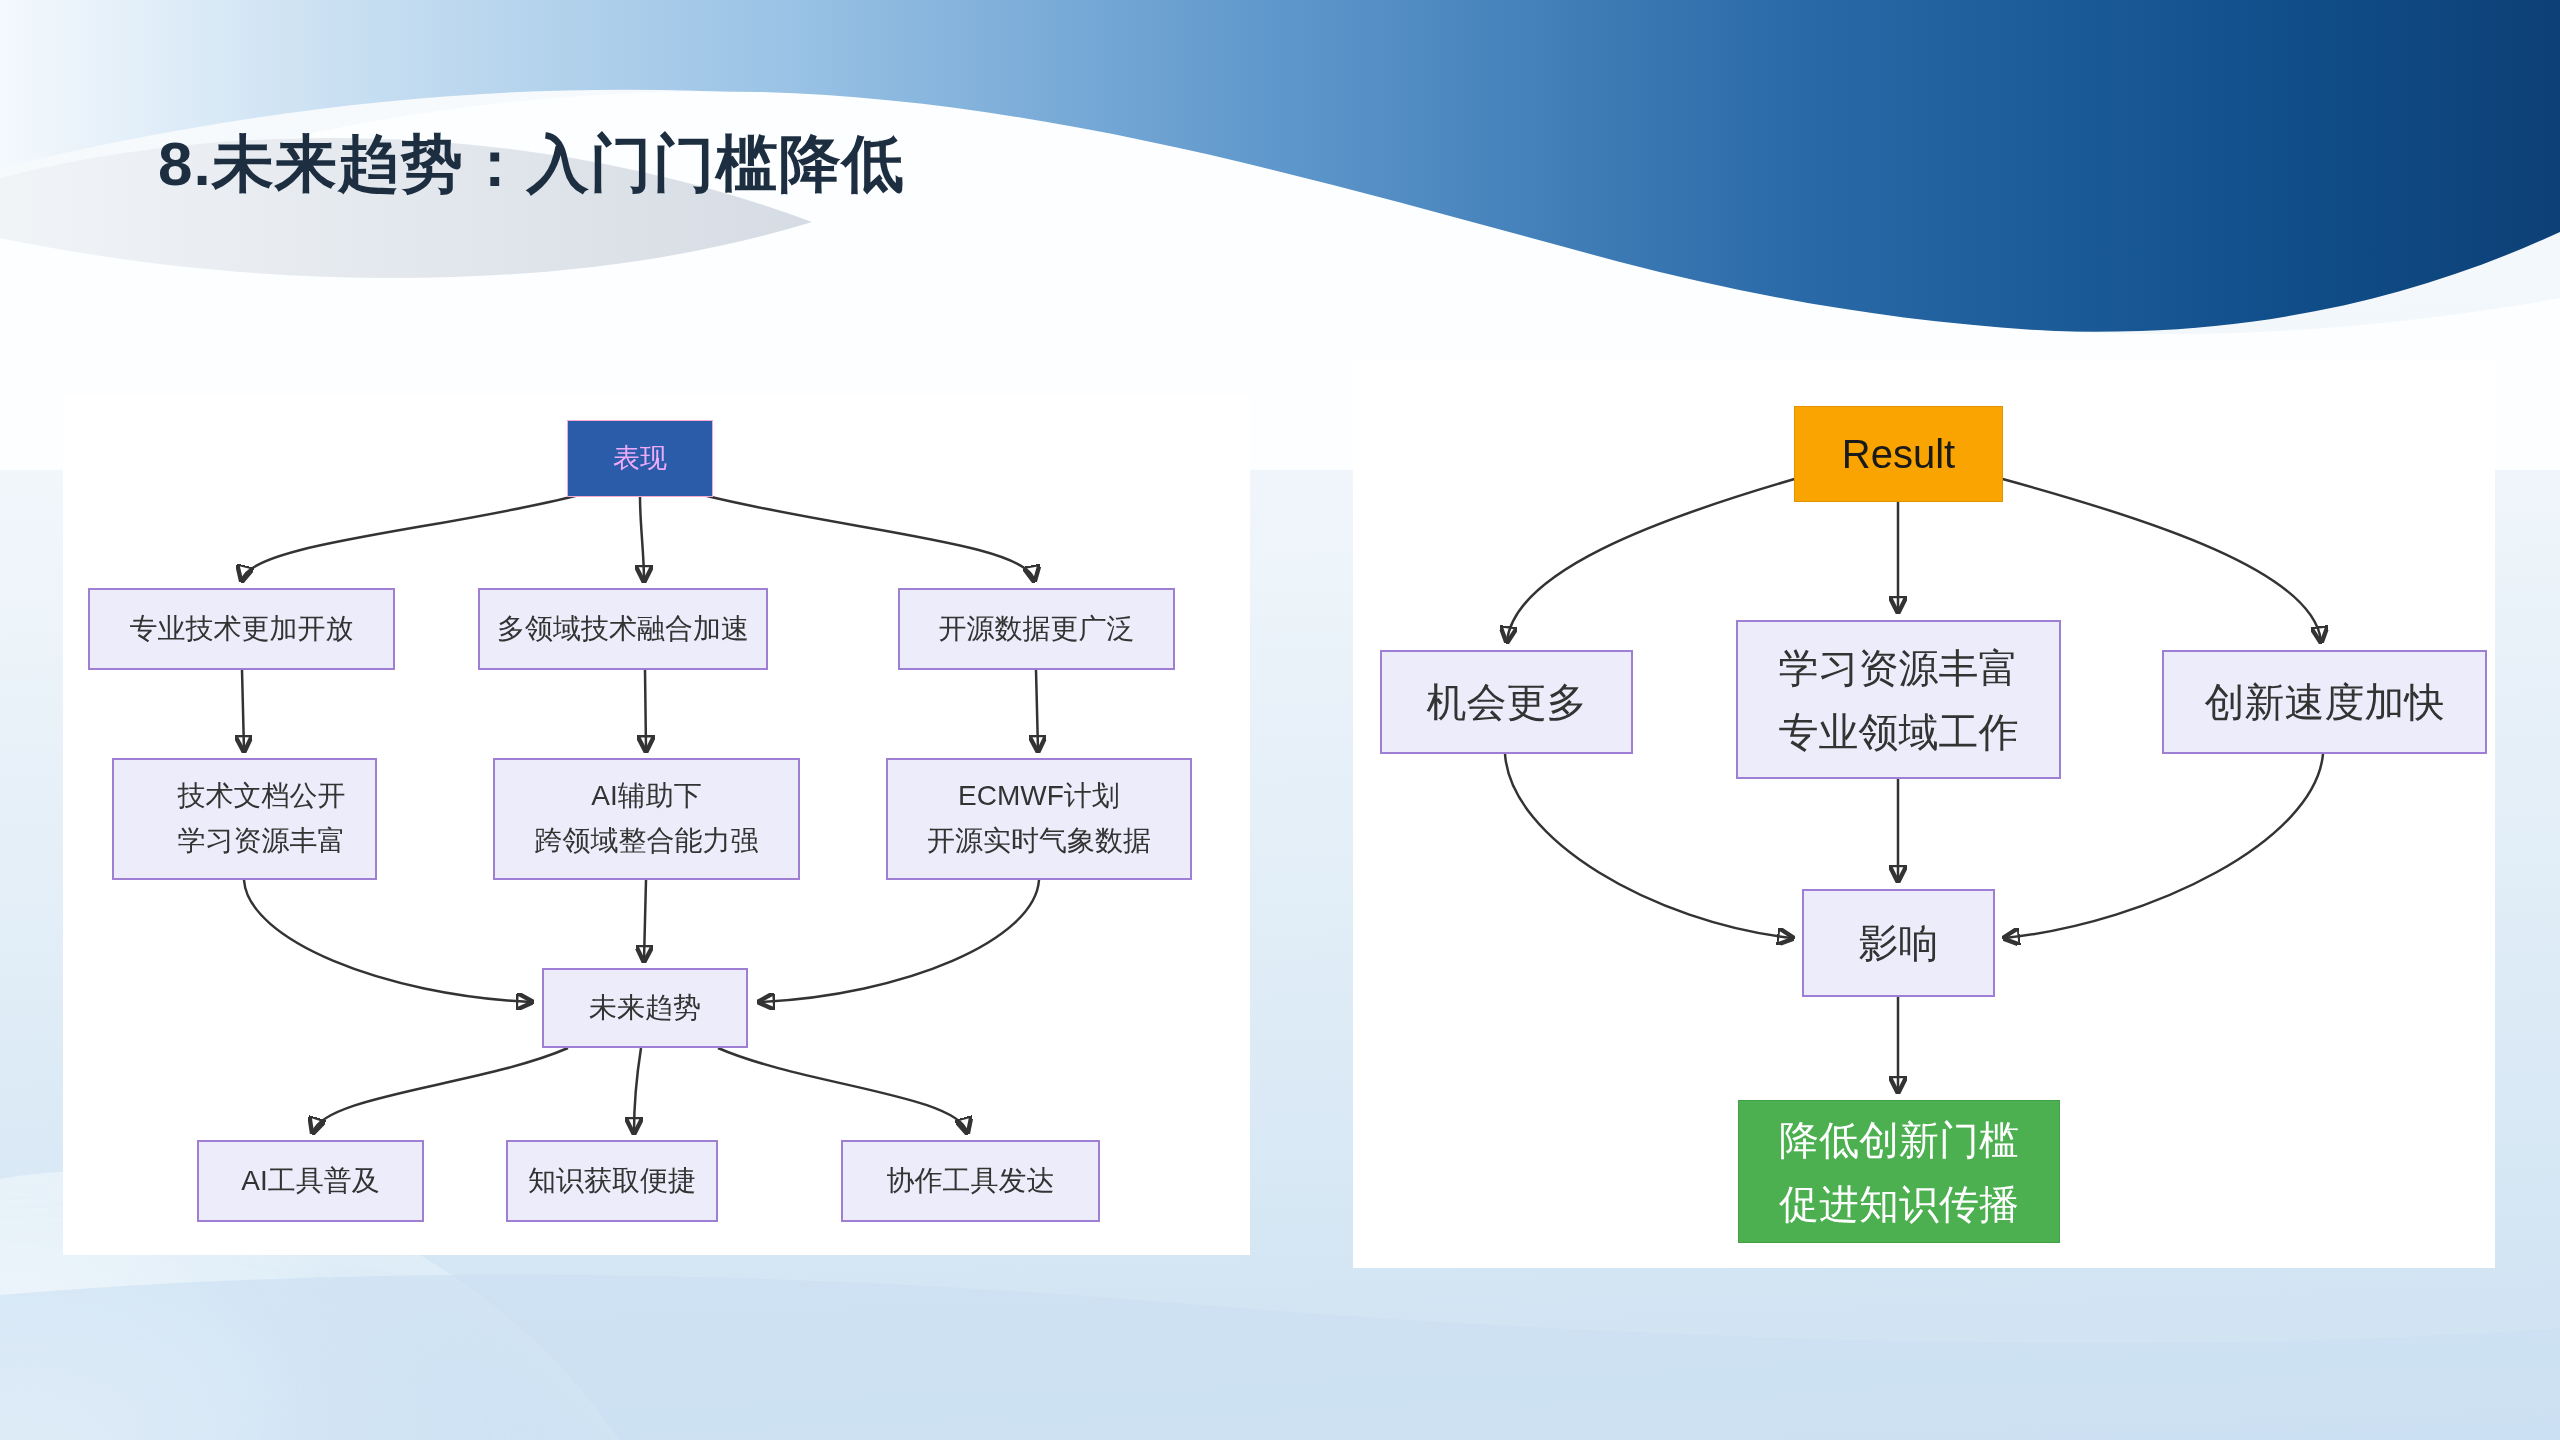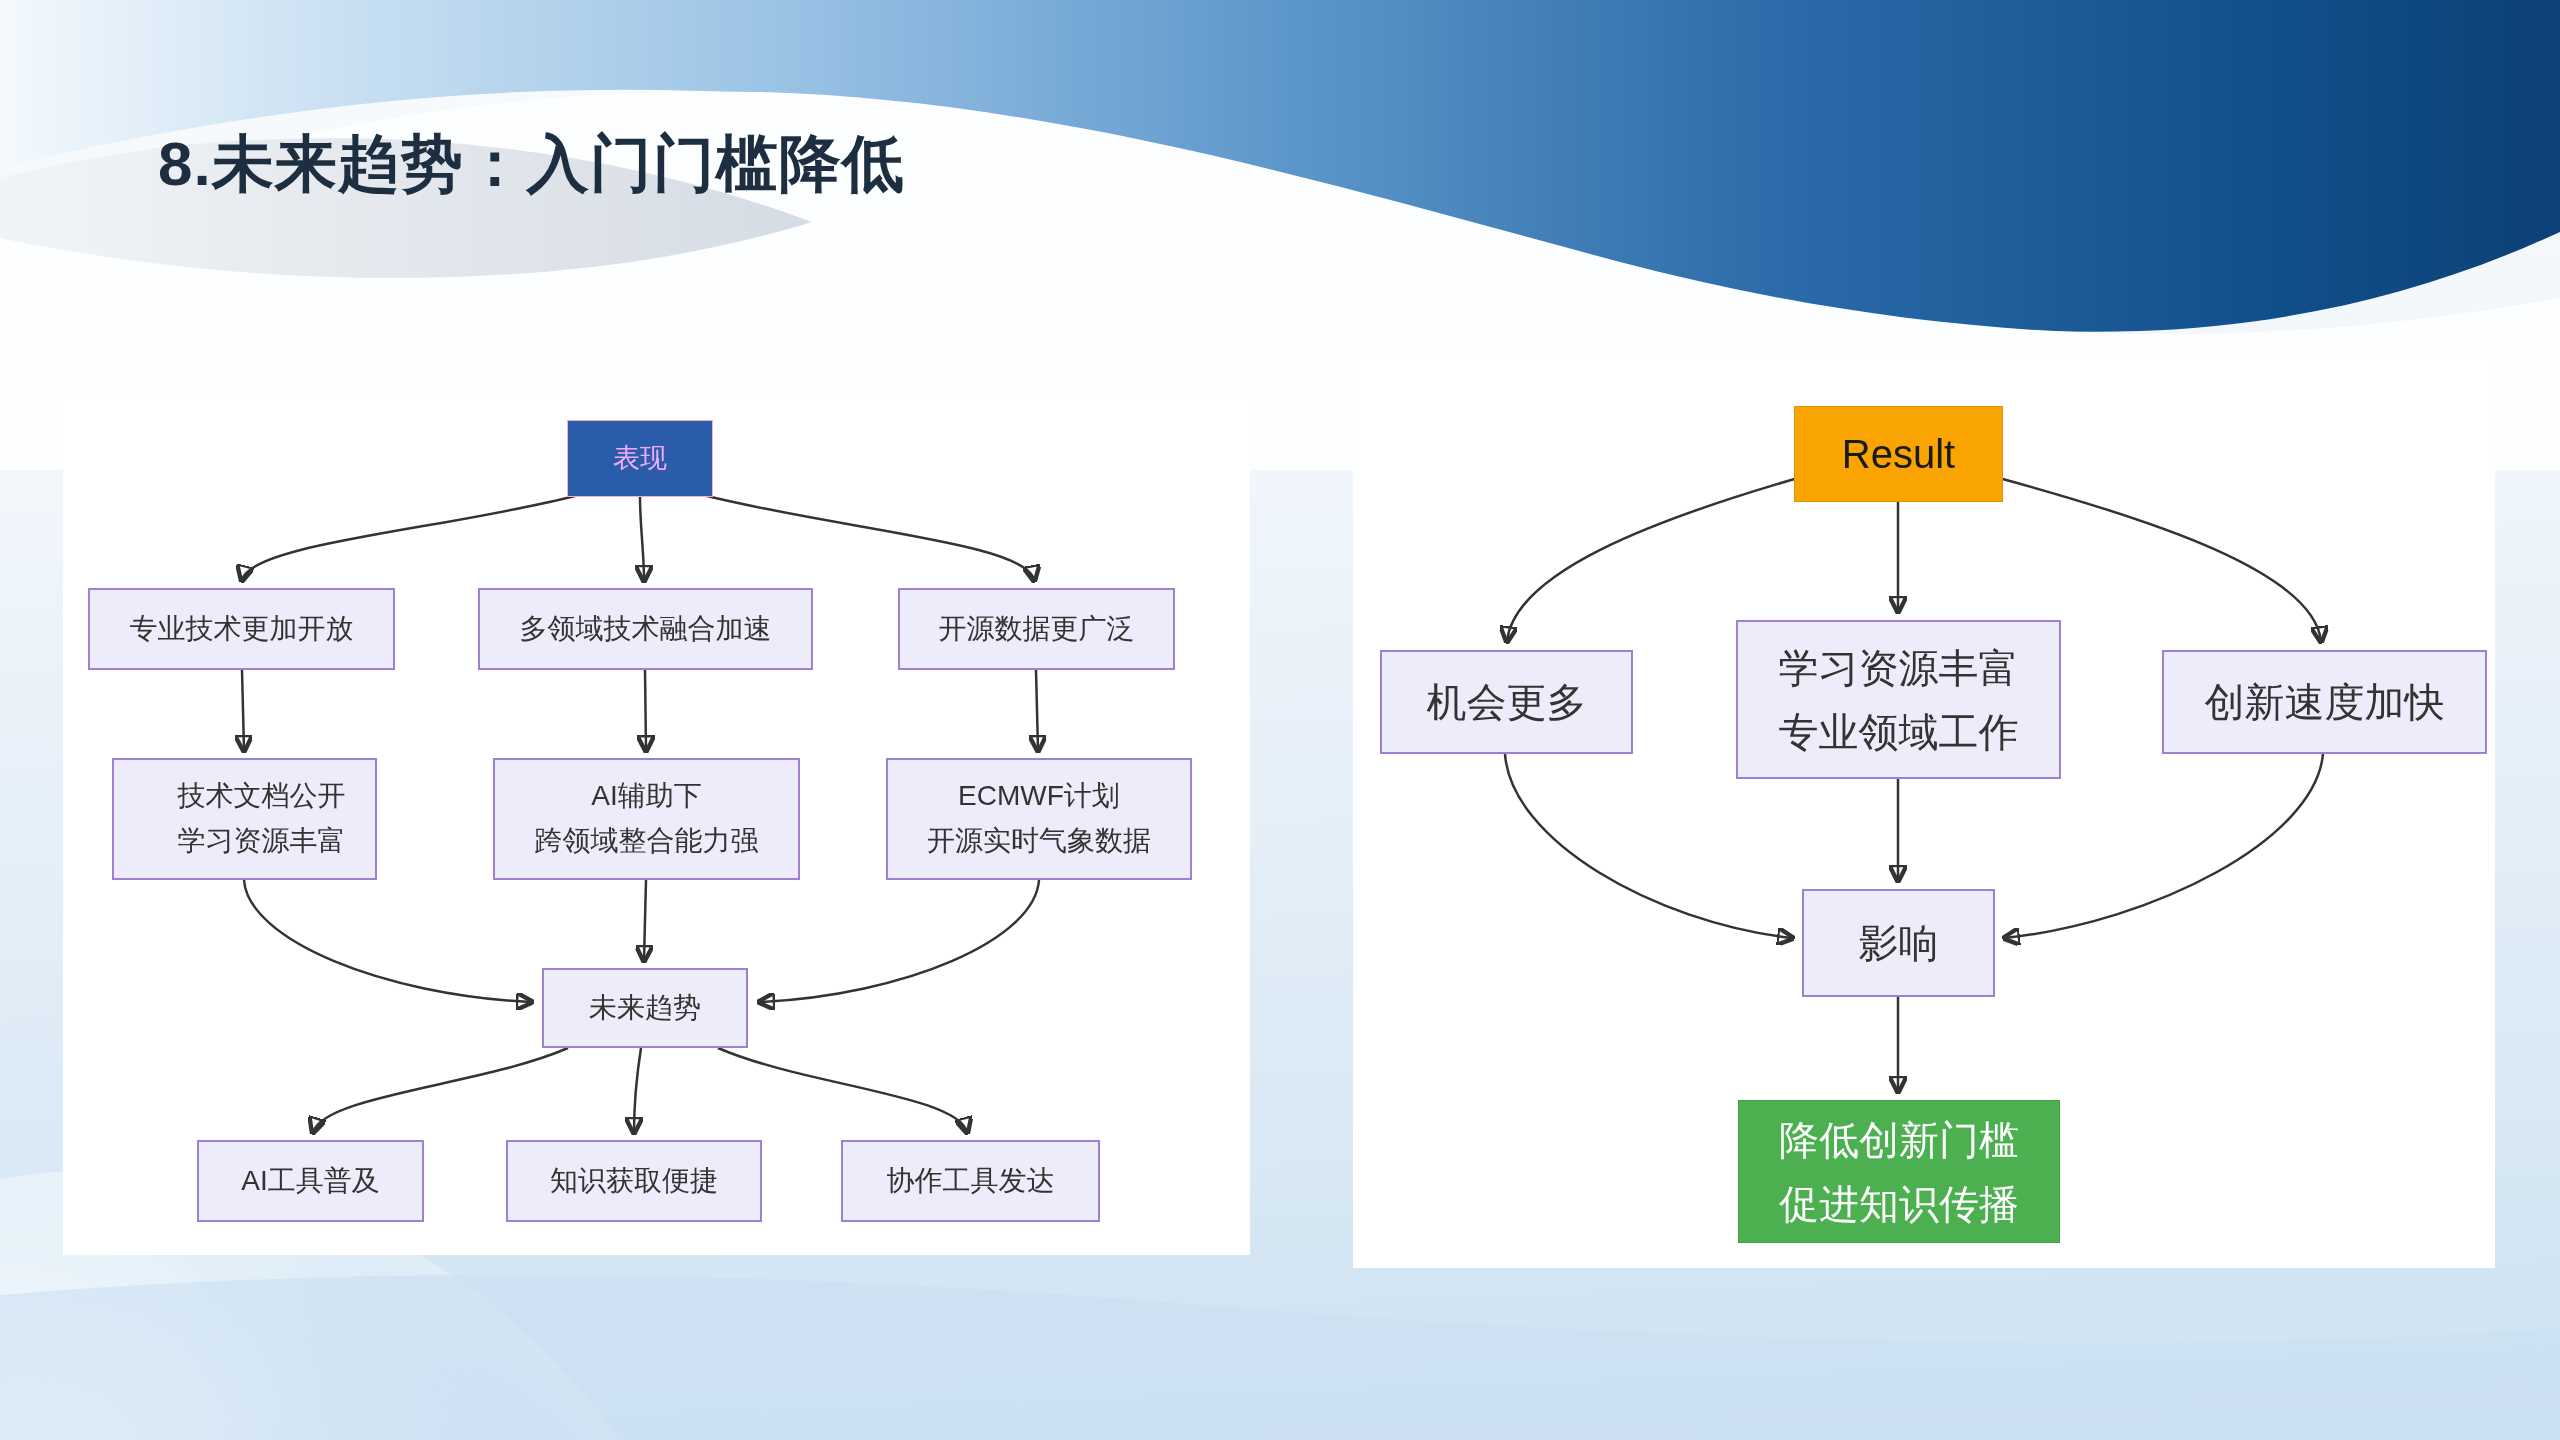--- a/index.html
+++ b/index.html
@@ -160,21 +160,21 @@
         <path d="M655,653 C740,690 894,700 904,737" marker-end="url(#arrowL)"></path>
       </g>
     </svg>
 
     <div class="node root-blue" style="left: 504px; top: 25px; width: 146px; height: 77px; background-color: rgb(42, 92, 170);">
       <span>表现</span>
     </div>
     <div class="node" style="left: 25px; top: 193px; width: 307px; height: 82px; background-color: rgb(236, 236, 250); border-color: rgb(159, 127, 212);">
       <span>专业技术更加开放</span>
     </div>
-    <div class="node" style="left: 415px; top: 193px; width: 335px; height: 82px; background-color: rgb(236, 236, 250); border-color: rgb(159, 127, 212);">
+    <div class="node" style="left: 415px; top: 193px; width: 290px; height: 82px; background-color: rgb(236, 236, 250); border-color: rgb(159, 127, 212);">
       <span>多领域技术融合加速</span>
     </div>
     <div class="node" style="left: 835px; top: 193px; width: 277px; height: 82px; background-color: rgb(236, 236, 250); border-color: rgb(159, 127, 212);">
       <span>开源数据更广泛</span>
     </div>
     <div class="node" style="left: 49px; top: 363px; width: 265px; height: 122px; background-color: rgb(236, 236, 250); border-color: rgb(159, 127, 212); padding-left: 34px;">
       <span>技术文档公开
 学习资源丰富</span>
     </div>
     <div class="node" style="left: 430px; top: 363px; width: 307px; height: 122px; background-color: rgb(236, 236, 250); border-color: rgb(159, 127, 212);">
@@ -184,21 +184,21 @@
     <div class="node" style="left: 823px; top: 363px; width: 306px; height: 122px; background-color: rgb(236, 236, 250); border-color: rgb(159, 127, 212);">
       <span>ECMWF计划
 开源实时气象数据</span>
     </div>
     <div class="node" style="left: 479px; top: 573px; width: 206px; height: 80px; background-color: rgb(236, 236, 250); border-color: rgb(159, 127, 212);">
       <span>未来趋势</span>
     </div>
     <div class="node" style="left: 134px; top: 745px; width: 227px; height: 82px; background-color: rgb(236, 236, 250); border-color: rgb(159, 127, 212);">
       <span>AI工具普及</span>
     </div>
-    <div class="node" style="left: 443px; top: 745px; width: 256px; height: 82px; background-color: rgb(236, 236, 250); border-color: rgb(159, 127, 212);">
+    <div class="node" style="left: 443px; top: 745px; width: 212px; height: 82px; background-color: rgb(236, 236, 250); border-color: rgb(159, 127, 212);">
       <span>知识获取便捷</span>
     </div>
     <div class="node" style="left: 778px; top: 745px; width: 259px; height: 82px; background-color: rgb(236, 236, 250); border-color: rgb(159, 127, 212);">
       <span>协作工具发达</span>
     </div>
   </section>
 
   <section class="panel right">
     <svg class="edges" width="1142" height="908" viewBox="0 0 1142 908">
       <defs>

